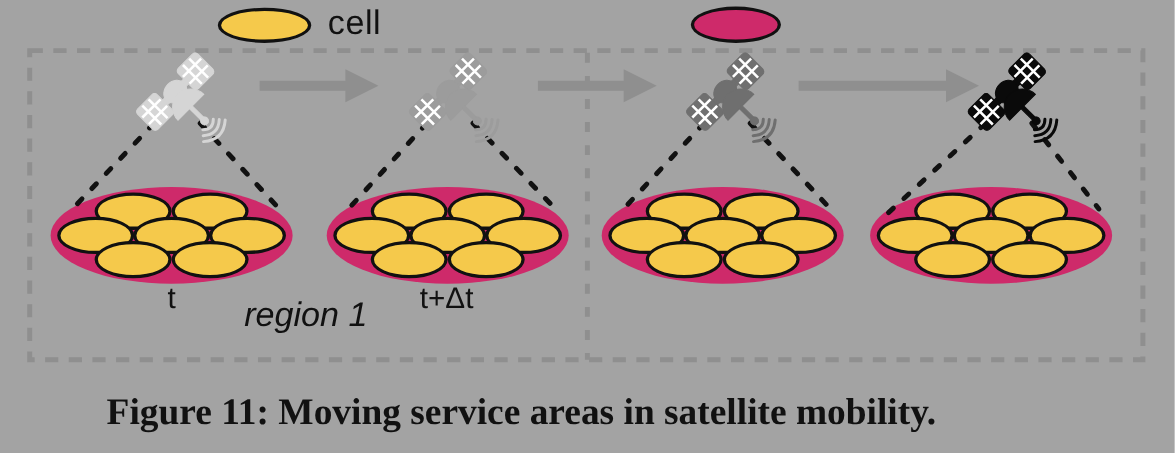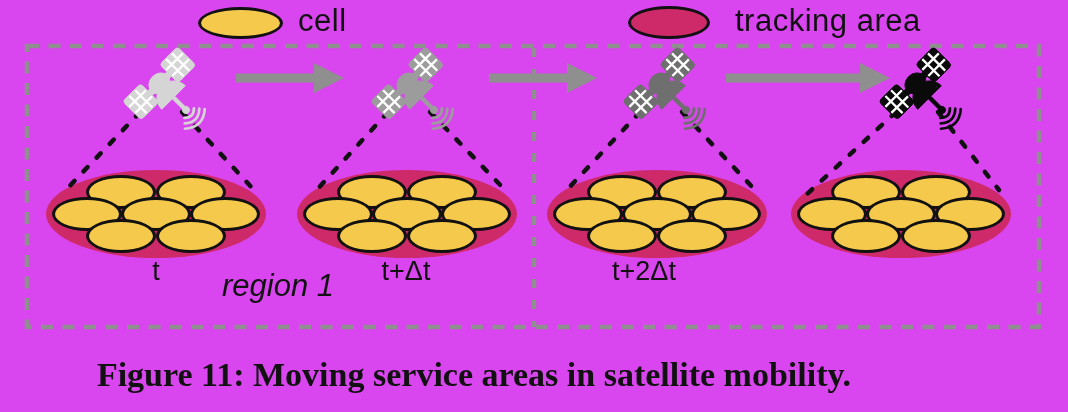--- a/index.html
+++ b/index.html
@@ -1,17 +1,17 @@
 <!DOCTYPE html>
 <html><head>
 <meta charset="utf-8">
 <style>
   html,body{margin:0;padding:0;background:#ffffff;}
   .fig{
-    position:relative;width:1068px;height:412px;background:#d946ef;overflow:hidden;
+    position:relative;width:1068px;height:412px;background:#a3a3a3;overflow:hidden;
     font-family:"Liberation Sans","DejaVu Sans",sans-serif;color:#111;
   }
   
   .swatch{position:absolute;border:3px solid #111;border-radius:50%;box-sizing:border-box;}
   .swatch-cell{left:198px;top:7px;width:85px;height:32px;background:var(--cell-color);}
   .swatch-ta{left:628px;top:6px;width:82px;height:33px;background:var(--ta-color);}
   .legend-label{position:absolute;top:3px;font-size:31px;line-height:36px;letter-spacing:.5px;white-space:nowrap;}
   .legend-label.cell{left:298px;}
   .legend-label.ta{left:735px;}
   
@@ -46,21 +46,20 @@
   }
 </style>
 </head>
 <body>
 
 <div class="fig" style="--cell-color: #F5C94B; --ta-color: #CE2A6A;">
 
   <span class="swatch swatch-cell"></span>
   <span class="legend-label cell">cell</span>
   <span class="swatch swatch-ta"></span>
-  <span class="legend-label ta">tracking area</span>
 
   <div class="cluster p1">
     <div class="ta-ellipse"></div>
     <div class="cell-ellipse c1"></div>
     <div class="cell-ellipse c2"></div>
     <div class="cell-ellipse c3"></div>
     <div class="cell-ellipse c4"></div>
     <div class="cell-ellipse c5"></div>
     <div class="cell-ellipse c6"></div>
     <div class="cell-ellipse c7"></div>
@@ -138,18 +137,17 @@
     </g>
 
     <use href="#sat-icon" x="120" y="44" width="90" height="90" fill="#D5D5D5" stroke="#D5D5D5"></use>
     <use href="#sat-icon" x="368" y="44" width="90" height="90" fill="#9C9C9C" stroke="#9C9C9C"></use>
     <use href="#sat-icon" x="620" y="44" width="90" height="90" fill="#6F6F6F" stroke="#6F6F6F"></use>
     <use href="#sat-icon" x="876" y="44" width="90" height="90" fill="#0A0A0A" stroke="#0A0A0A"></use>
   </svg>
 
   <div class="time-label t1">t</div>
   <div class="time-label t2">t+Δt</div>
-  <div class="time-label t3">t+2Δt</div>
 
   <div class="region-label r1">region 1</div>
 
   <div class="caption">Figure 11: Moving service areas in satellite mobility.</div>
 </div>
 
 </body></html>

